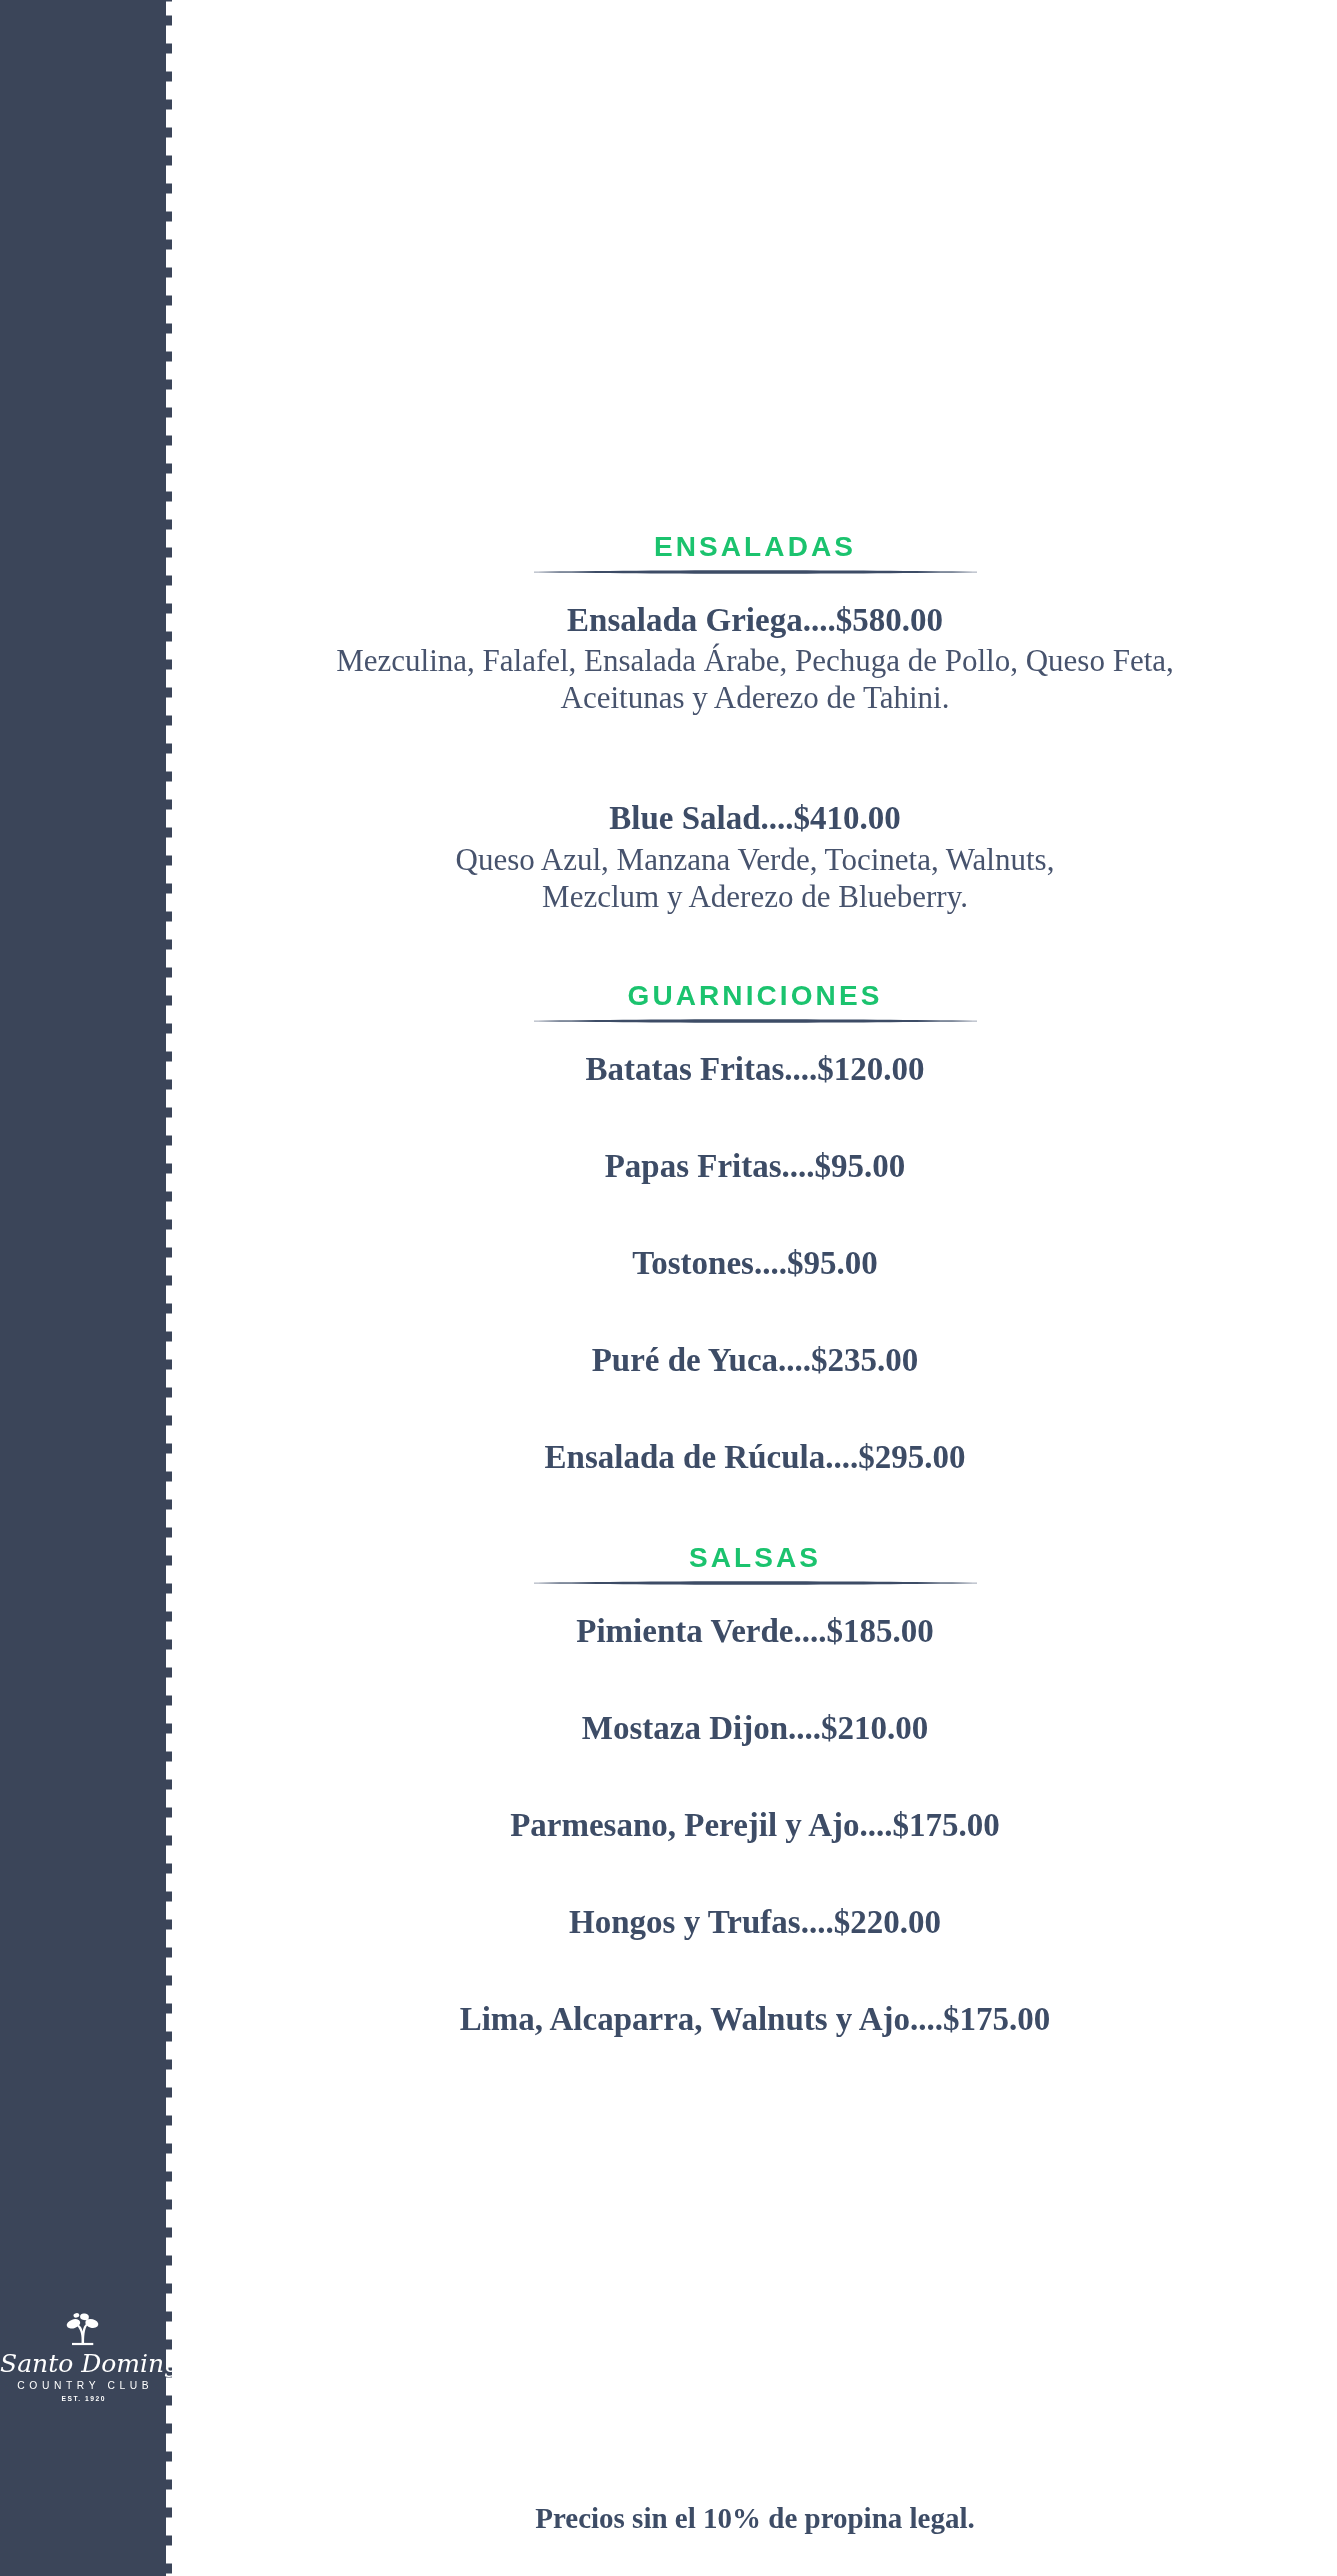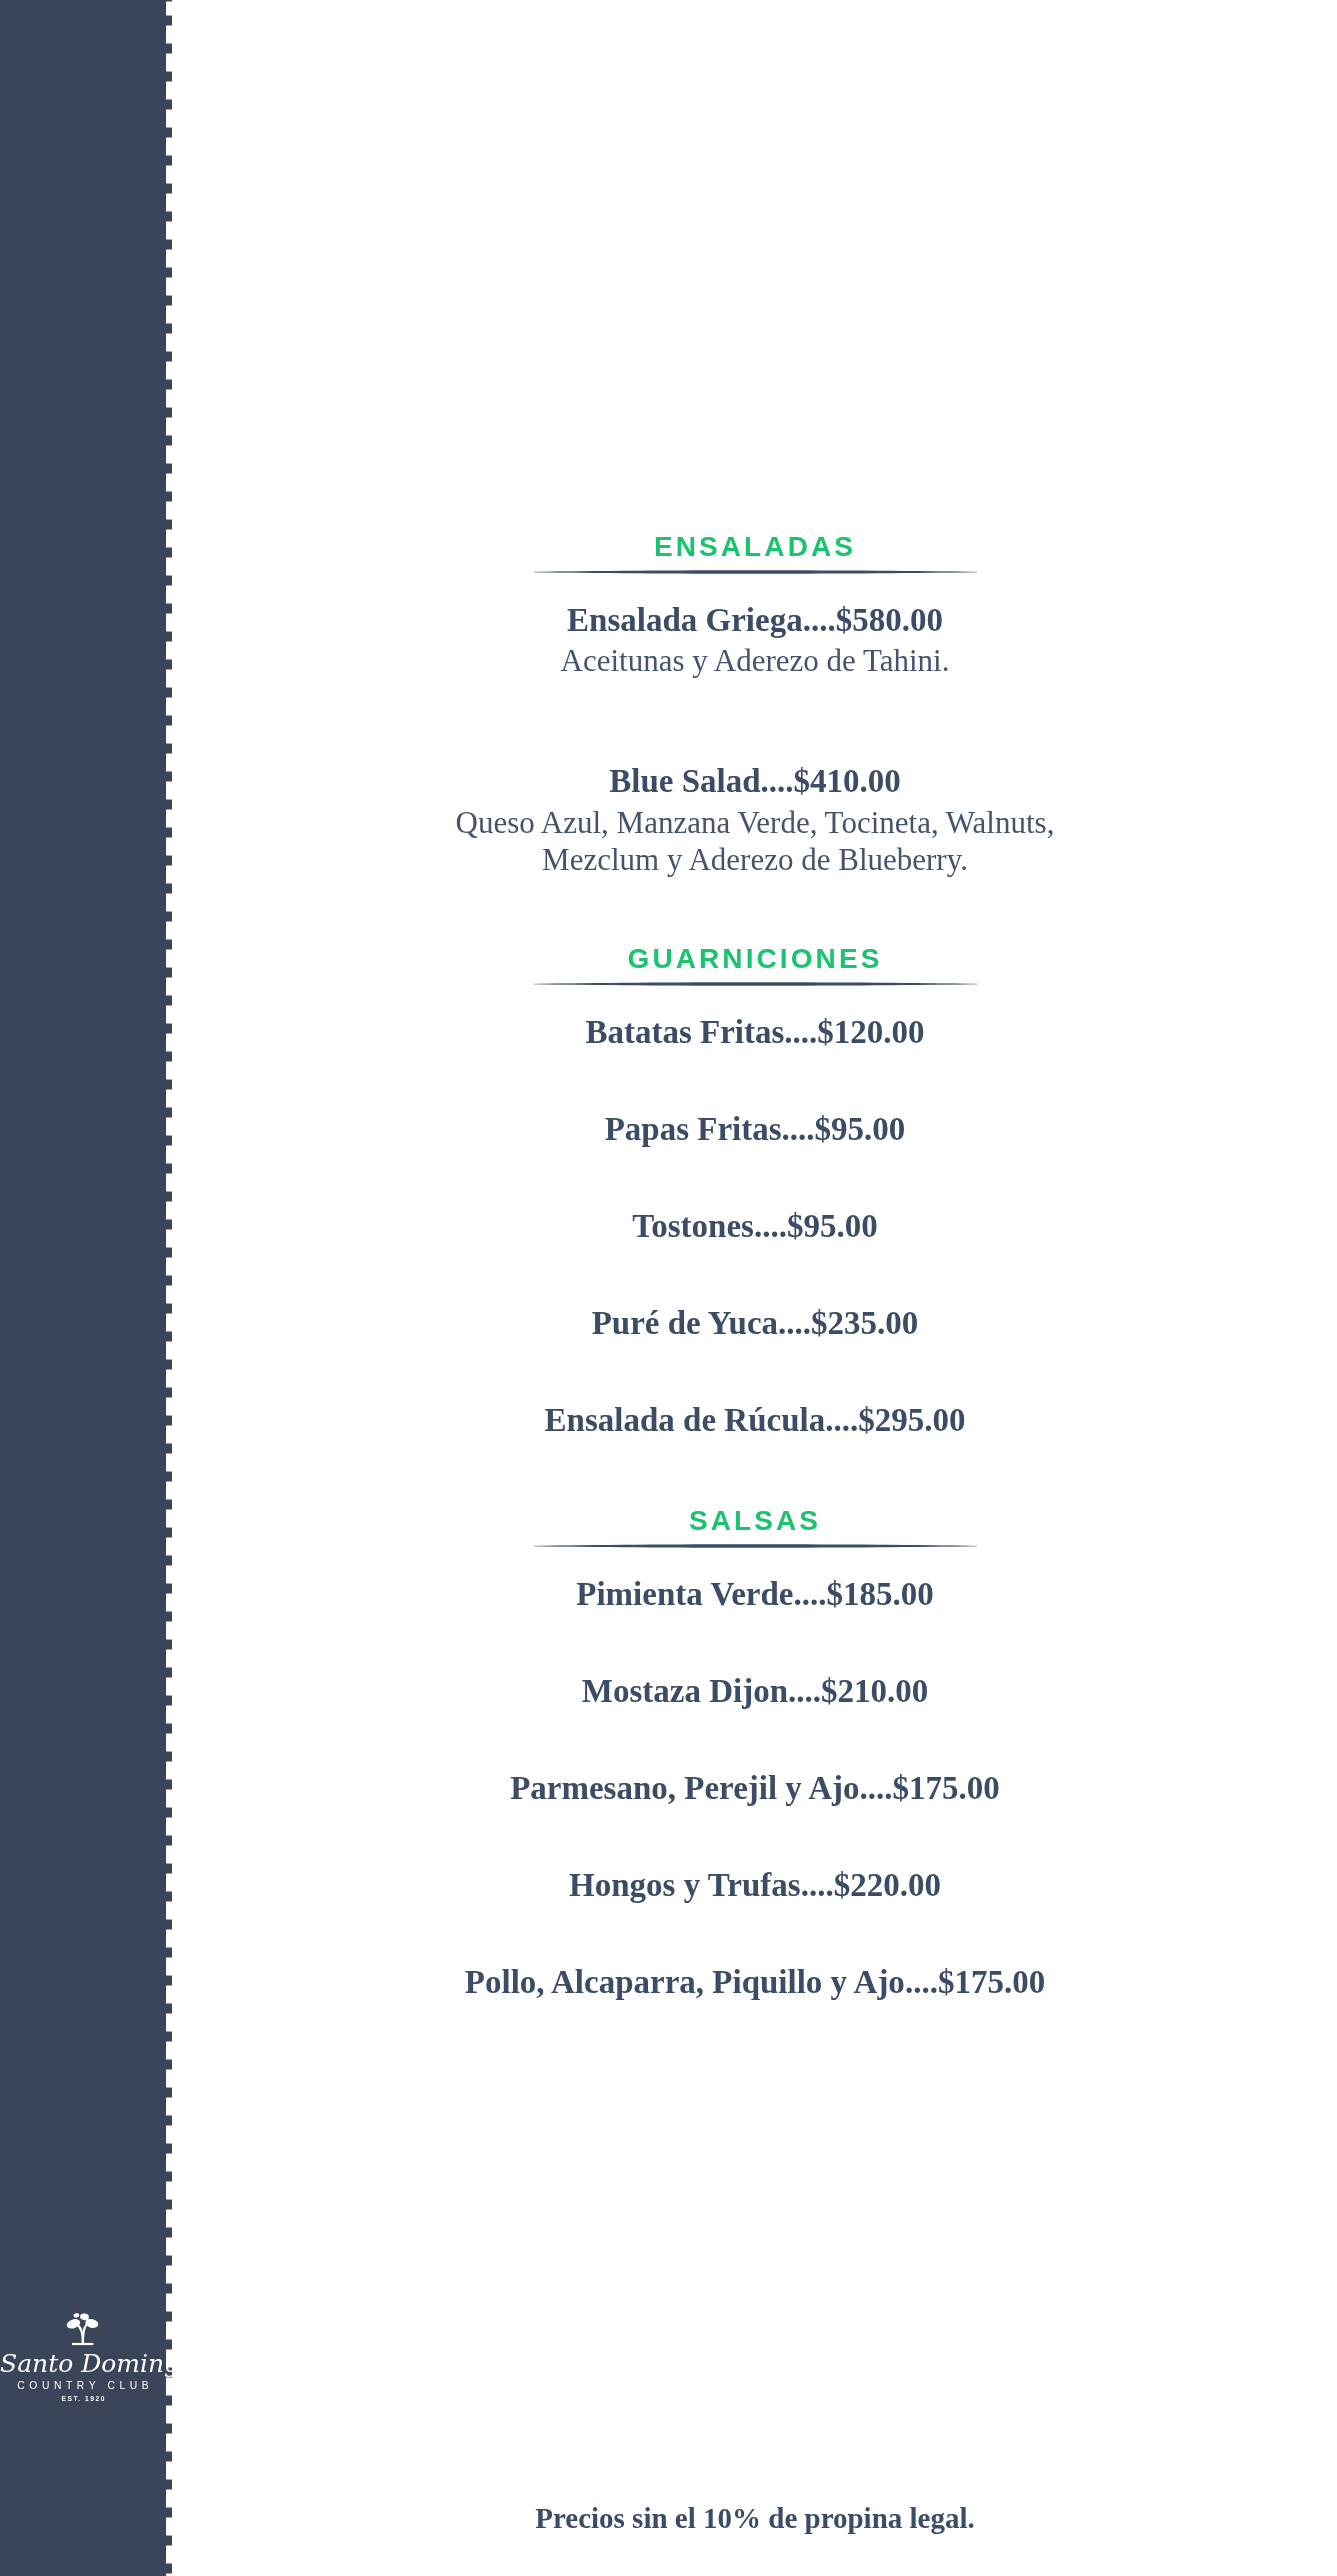--- a/index.html
+++ b/index.html
@@ -89,20 +89,21 @@
 
   <main class="content">
     <div id="sections">
         <div class="section-title">ENSALADAS</div>
         <svg viewBox="0 0 860 12" preserveAspectRatio="none" class="divider">
           <rect x="0" y="5.2" width="860" height="1.6" fill="#8A94A6"></rect>
           <path d="M8 6 C 220 1.5 640 1.5 852 6 C 640 10.5 220 10.5 8 6 Z" fill="#3D4C66"></path>
         </svg>
         <div class="item-line first"><span>Ensalada Griega</span><span>....</span><span>$580.00</span></div>
         <div class="desc">
+          <div>Mezculina, Falafel, Ensalada Árabe, Pechuga de Pollo, Queso Feta,</div>
           <div>Aceitunas y Aderezo de Tahini.</div>
         </div>
         <div class="item-line after-desc"><span>Blue Salad</span><span>....</span><span>$410.00</span></div>
         <div class="desc">
           <div>Queso Azul, Manzana Verde, Tocineta, Walnuts,</div>
           <div>Mezclum y Aderezo de Blueberry.</div>
         </div>
         <div class="section-title not-first">GUARNICIONES</div>
         <svg viewBox="0 0 860 12" preserveAspectRatio="none" class="divider">
           <rect x="0" y="5.2" width="860" height="1.6" fill="#8A94A6"></rect>
@@ -115,19 +116,19 @@
         <div class="item-line"><span>Ensalada de Rúcula</span><span>....</span><span>$295.00</span></div>
         <div class="section-title not-first">SALSAS</div>
         <svg viewBox="0 0 860 12" preserveAspectRatio="none" class="divider">
           <rect x="0" y="5.2" width="860" height="1.6" fill="#8A94A6"></rect>
           <path d="M8 6 C 220 1.5 640 1.5 852 6 C 640 10.5 220 10.5 8 6 Z" fill="#3D4C66"></path>
         </svg>
         <div class="item-line first"><span>Pimienta Verde</span><span>....</span><span>$185.00</span></div>
         <div class="item-line"><span>Mostaza Dijon</span><span>....</span><span>$210.00</span></div>
         <div class="item-line"><span>Parmesano, Perejil y Ajo</span><span>....</span><span>$175.00</span></div>
         <div class="item-line"><span>Hongos y Trufas</span><span>....</span><span>$220.00</span></div>
-        <div class="item-line"><span>Pollo, Alcaparra, Piquillo y Ajo</span><span>....</span><span>$175.00</span></div>
+        <div class="item-line"><span>Lima, Alcaparra, Walnuts y Ajo</span><span>....</span><span>$175.00</span></div>
       </div>
     <div class="footer-note">Precios sin el 10% de propina legal.</div>
   </main>
 
 </div>
 
 
 </body></html>

